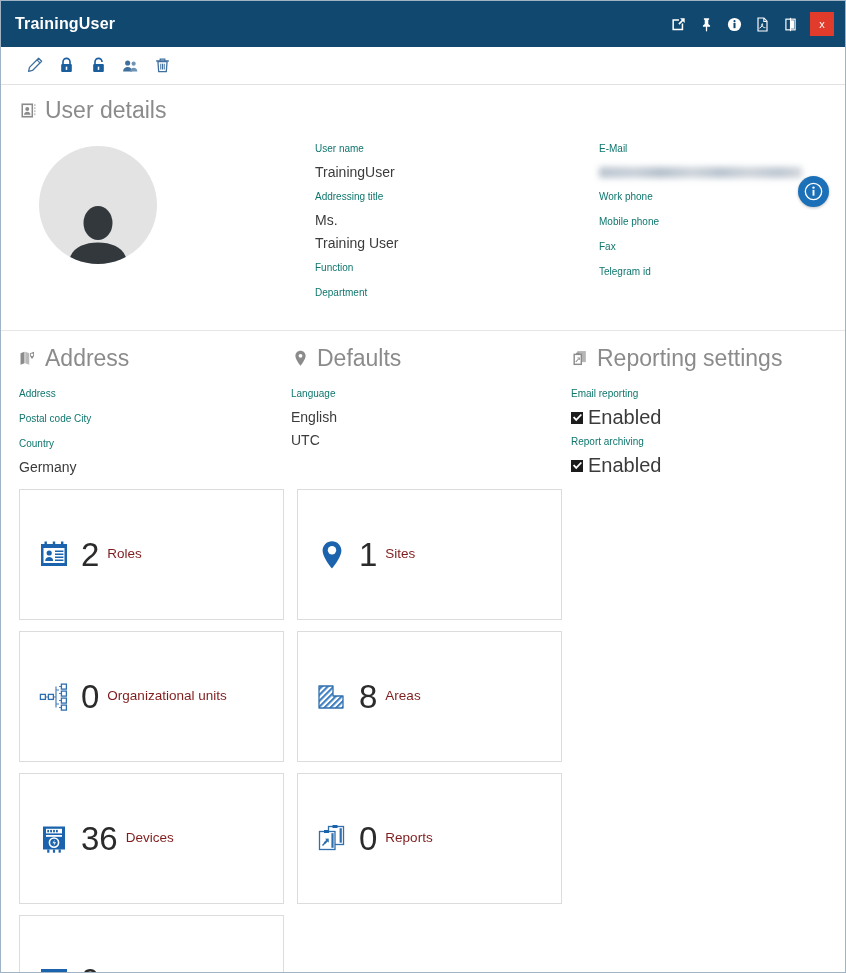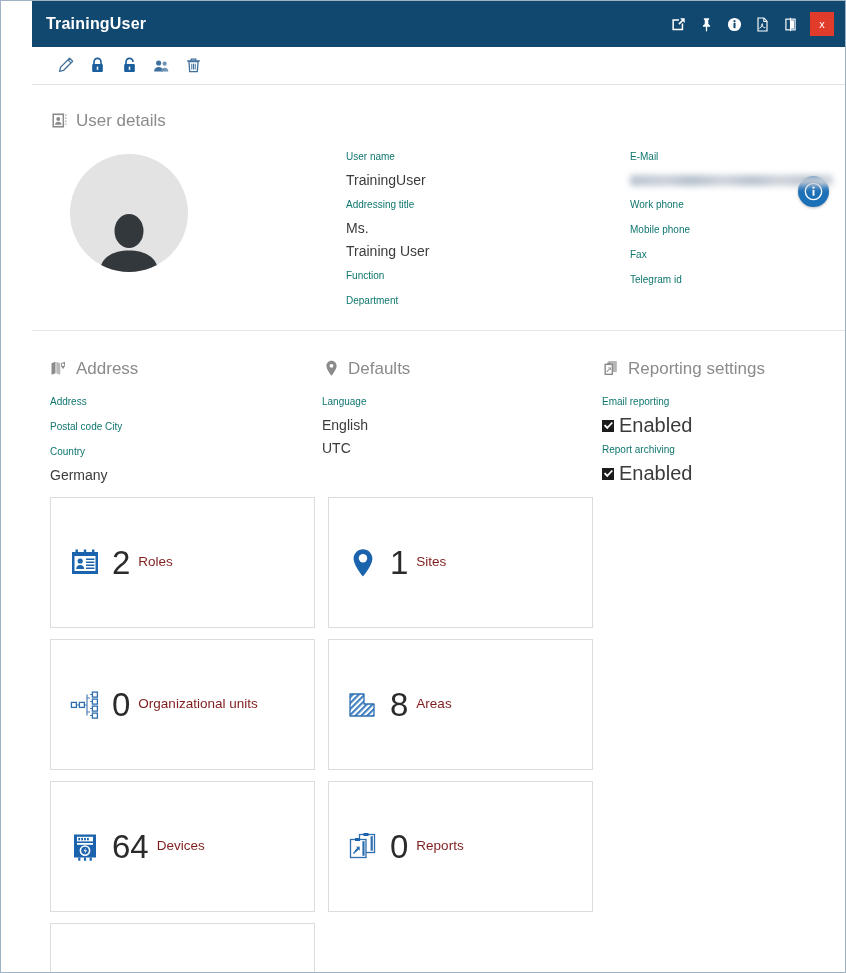--- a/index.html
+++ b/index.html
@@ -16,21 +16,20 @@
   }
   .window {
     width: 846px;
     height: 973px;
     box-sizing: border-box;
     border: 1px solid #9fb3c4;
     background: #ffffff;
     display: flex;
     flex-direction: column;
     position: relative;
-    padding-left: 31px;
   }
 
   
   .titlebar {
     height: 46px;
     background: #114870;
     display: flex;
     align-items: center;
     justify-content: space-between;
     padding: 0 0 0 14px;
@@ -100,24 +99,24 @@
   .section-userdetails {
     padding: 14px 18px 0 18px;
     border-bottom: 1px solid #e6e6e6;
     position: relative;
     height: 246px;
     box-sizing: border-box;
   }
   .section-title {
     display: flex;
     align-items: center;
-    font-size: 17px;
+    font-size: 23px;
     color: #8b8b8b;
     font-weight: normal;
-    margin: 12px 0 14px 0;
+    margin: 0 0 14px 0;
   }
   .section-title .sec-icon {
     margin-right: 7px;
     display: flex;
     align-items: center;
   }
   .section-title .sec-label { line-height: 1; }
 
   .info-badge {
     position: absolute;
@@ -589,21 +588,21 @@
             <rect x="16.1" y="7.9" width="1.8" height="2.4" fill="#1b63ad"></rect>
             <rect x="19.0" y="7.9" width="1.8" height="2.4" fill="#1b63ad"></rect>
             <rect x="9" y="13.0" width="16" height="1.8" fill="#ffffff"></rect>
             <circle cx="17" cy="20.6" r="4.6" fill="none" stroke="#ffffff" stroke-width="1.6"></circle>
             <path d="M17.9 17.6l-2.4 3.6h1.9l-.9 2.8 2.6-3.8h-2.0z" fill="#ffffff"></path>
             <rect x="10.2" y="27.5" width="2.2" height="3.2" fill="#1b63ad"></rect>
             <rect x="15.9" y="27.5" width="2.2" height="3.2" fill="#1b63ad"></rect>
             <rect x="21.6" y="27.5" width="2.2" height="3.2" fill="#1b63ad"></rect>
           </svg>
         </span>
-        <span class="card-value">64</span>
+        <span class="card-value">36</span>
         <span class="card-label">Devices</span>
       </div>
 
       <div class="card">
         <span class="card-icon">
           <svg width="34" height="34" viewBox="0 0 34 34">
             <rect x="13.5" y="4.5" width="15" height="18" fill="#ffffff" stroke="#2f6fae" stroke-width="1.3"></rect>
             <rect x="24.6" y="6.2" width="2.2" height="14.5" fill="#2f6fae"></rect>
             <rect x="17.5" y="3.0" width="5.0" height="3.0" fill="#1b63ad"></rect>
             <rect x="4.5" y="9.5" width="15.5" height="18" fill="#ffffff" stroke="#2f6fae" stroke-width="1.3"></rect>

